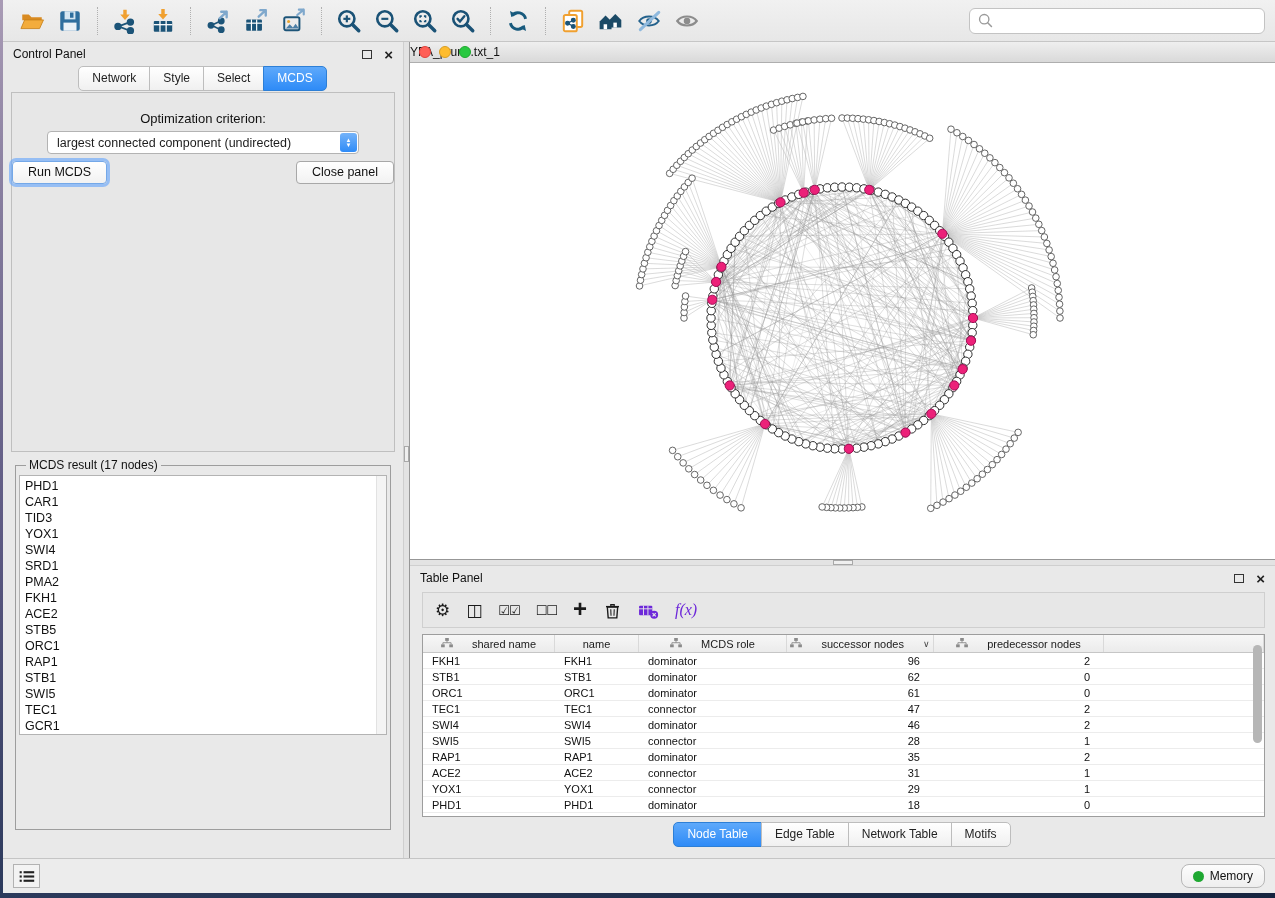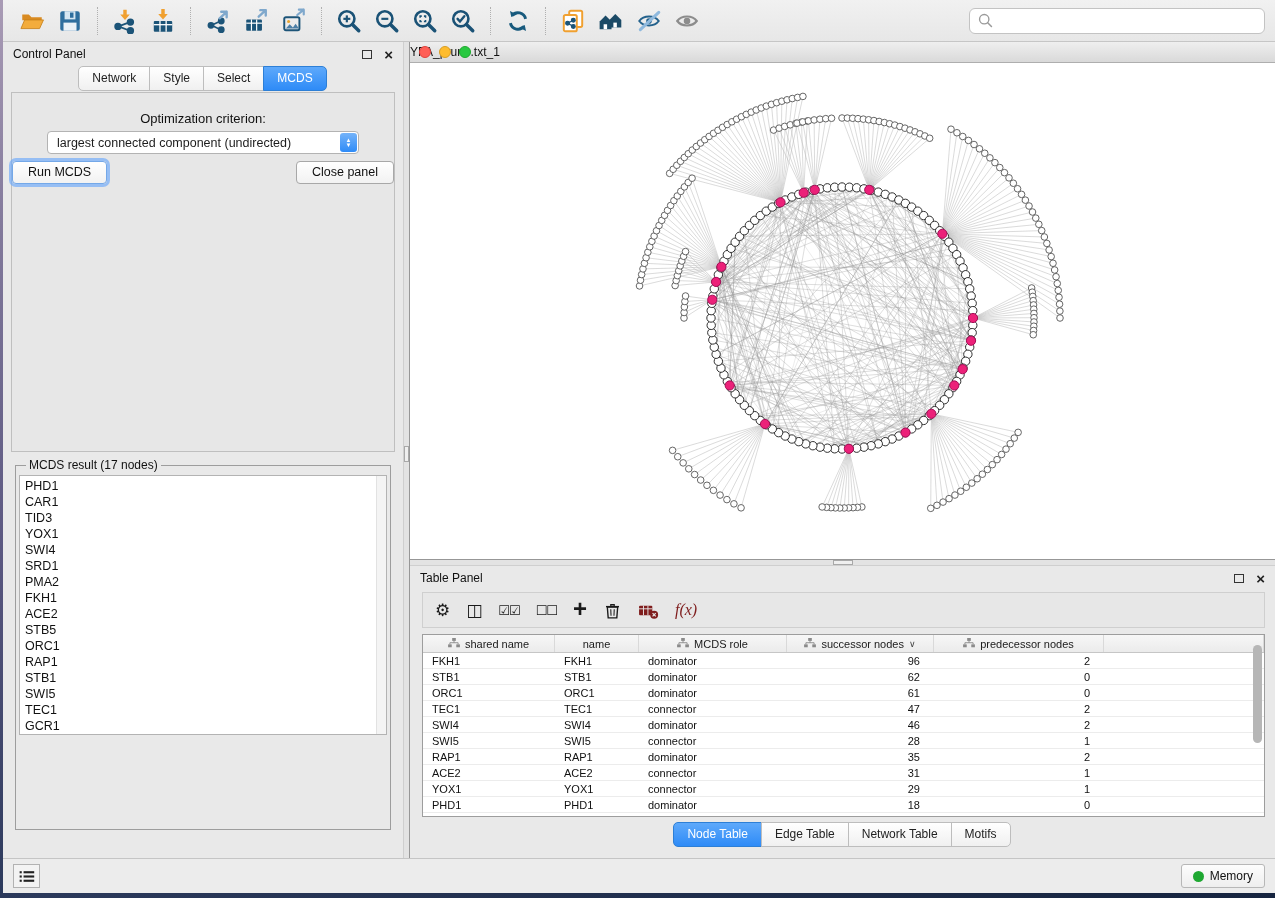--- a/index.html
+++ b/index.html
@@ -71,38 +71,38 @@
   .net-canvas { height:496px; background:#fff; flex:none; }
 
   
   .table-panel { flex:1; background:#e9e9e9; display:flex; flex-direction:column; min-height:0; }
   .tp-toolbar { margin:2px 10px 0 12px; height:36px; background:#e7e7e7; border:1px solid #cfcfcf;
                 display:flex; align-items:center; padding:0 12px; gap:16px; flex:none; }
   .tp-btn { font-size:17px; color:#1a1a1a; display:flex; align-items:center; line-height:1; }
   .tp-btn.checks { font-size:13px; letter-spacing:-1px; }
   .tp-btn.add { font-size:24px; font-weight:700; margin-top:-3px; }
   .tp-btn.fx { font-family:"Liberation Serif","DejaVu Serif",serif; font-style:italic; font-size:16px; }
-  .tp-btn.disabled { color:#7f1d1d; }
+  .tp-btn.disabled { color:#6d28d9; }
   .tp-table { margin:6px 10px 0 12px; flex:1; min-height:0; background:#fff; border:1px solid #9d9d9d; position:relative; overflow:hidden; }
   .thead { display:grid; grid-template-columns:132px 84px 148px 147px 170px 1fr; height:18px;
            background:linear-gradient(#f7f7f7,#ebebeb); border-bottom:1px solid #c6c6c6; font-size:11px; }
-  .th { display:flex; align-items:center; justify-content:center; gap:5px; border-right:1px solid #d9d9d9; color:#1a1a1a; overflow:hidden; }
+  .th { display:flex; align-items:center; justify-content:center; gap:19px; border-right:1px solid #d9d9d9; color:#1a1a1a; overflow:hidden; }
   .sort-arrow { font-size:9px; color:#444; }
   .tr { display:grid; grid-template-columns:132px 84px 148px 147px 170px 1fr; height:16px; font-size:11px; border-bottom:1px solid #ececec; }
   .td { padding-left:9px; display:flex; align-items:center; color:#111; overflow:hidden; }
   .td.num { justify-content:flex-end; padding-right:14px; }
   .tscroll { position:absolute; top:2px; right:2px; bottom:2px; width:11px; }
   .tscroll .thumb { position:absolute; top:8px; right:0; width:9px; height:98px; border-radius:5px; background:#b6b6b6; }
   .tp-tabs { height:28px; display:flex; justify-content:center; align-items:center; margin:3px 0 10px; flex:none; }
 
   
   .status-bar { position:absolute; left:0; right:0; bottom:0; height:35px; background:#ececec; border-top:1px solid #c5c5c5;
                 display:flex; align-items:center; padding:0 10px; }
   .menu-btn { width:27px; height:24px; border:1px solid #b2b2b2; background:#f3f3f3; display:flex; align-items:center; justify-content:center; }
-  .memory-btn { margin-left:auto; height:24px; border:1px solid #b7b7b7; border-radius:3px;
+  .memory-btn { margin-left:auto; height:24px; border:1px solid #b7b7b7; border-radius:8px;
                 background:linear-gradient(#fdfdfd,#eeeeee); display:flex; align-items:center; gap:6px; padding:0 11px; font-size:12px; color:#111; }
   .mem-dot { width:11px; height:11px; border-radius:50%; }
 </style>
 </head>
 <body>
 
 <div class="app-window">
 
   <div class="toolbar">
     <div class="tb-groups">

